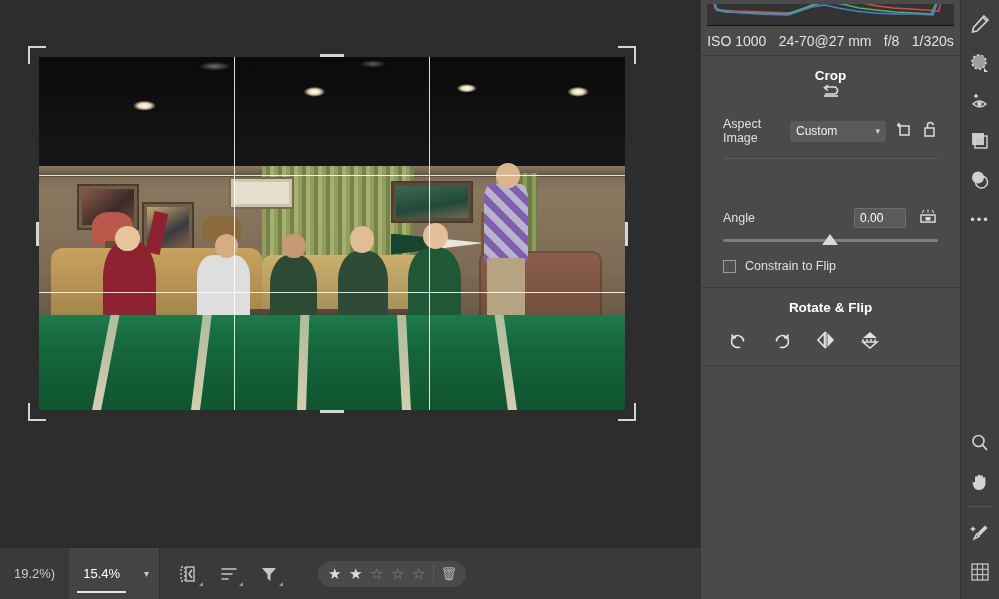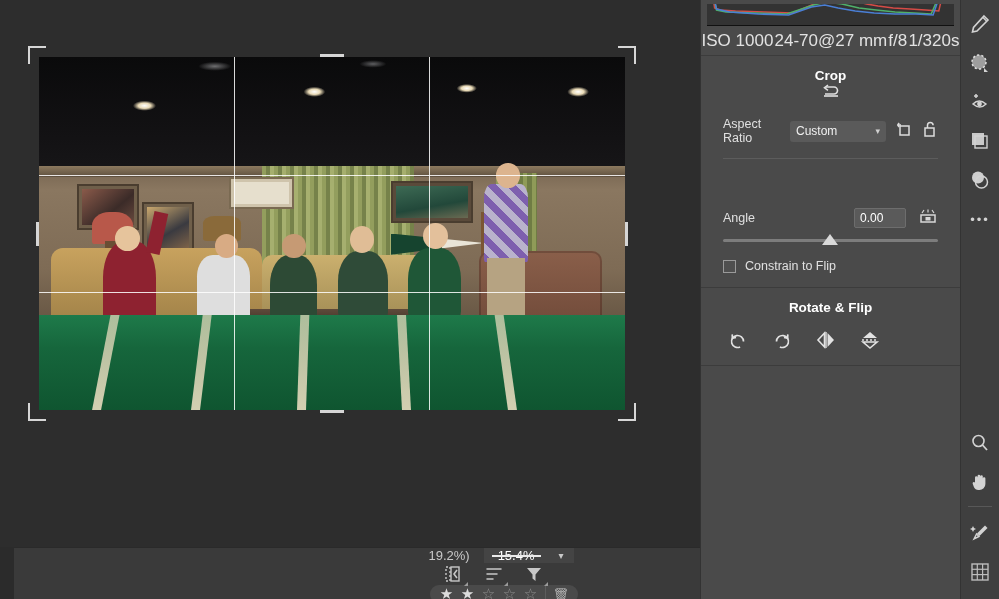--- a/index.html
+++ b/index.html
@@ -107,24 +107,23 @@
   .hc.bl { left:-11px; bottom:-11px; border-right:0; border-top:0; }
   .hc.br { right:-11px; bottom:-11px; border-left:0; border-top:0; }
   .he { background:#d6d6d6; }
   .he.t { left:50%; margin-left:-12px; top:-3px; width:24px; height:3px; }
   .he.b { left:50%; margin-left:-12px; bottom:-3px; width:24px; height:3px; }
   .he.l { top:50%; margin-top:-12px; left:-3px; width:3px; height:24px; }
   .he.r { top:50%; margin-top:-12px; right:-3px; width:3px; height:24px; }
 
   
   .bottombar {
-    position:absolute; left:14px; top:547px; width:960px; height:52px;
+    position:absolute; left:0; top:547px; width:960px; height:52px;
     background:#3a3a3a; display:flex; align-items:center;
     border-top:1px solid #2a2a2a;
-    flex-direction:column;
   }
   .zoomgrp { display:flex; align-items:center; height:100%; }
   .zoomcell {
     padding:0 14px; height:100%; display:flex; align-items:center;
     font-size:13px; color:#cfcfcf;
   }
   .zoomcell.prev { color:#c9c9c9; }
   .zoomcell.active {
     background:#444; position:relative; color:#fff;
   }
@@ -155,21 +154,21 @@
     position:absolute; left:700px; top:0; width:260px; height:599px;
     background:#4a4a4a; border-left:1px solid #333;
   }
   .histo {
     height:22px; background:#333; margin:4px 6px 0 6px; position:relative;
     overflow:hidden; border-bottom:1px solid #111;
   }
   .histo svg { position:absolute; left:0; top:-30px; width:100%; height:52px; }
   .exif {
     height:30px; display:flex; align-items:center; justify-content:space-around;
-    font-size:17px; color:#e2e2e2; background:#4a4a4a;
+    font-size:14px; color:#e2e2e2; background:#4a4a4a;
     border-bottom:1px solid #3c3c3c;
   }
   .sect { padding:12px 22px 14px 22px; border-bottom:1px solid #3c3c3c; }
   .sect-head { display:flex; align-items:center; justify-content:space-between;
     margin-bottom:14px;flex-direction:column; }
   .sect-title { font-size:13.5px; font-weight:bold; color:#fff; }
   .row { display:flex; align-items:center; gap:9px; margin-bottom:4px; }
   .lbl { font-size:12.5px; color:#e0e0e0; }
   .select {
     background:#5a5a5a; border:0; border-radius:3px; height:21px;
@@ -391,21 +390,21 @@
         <span>
           <svg width="20" height="16" viewBox="0 0 20 16">
             <path d="M4 11 H13 a3.5 3.5 0 0 0 0-7 H5" fill="none" stroke="#e0e0e0" stroke-width="1.6"></path>
             <path d="M7 2 L3.5 4.8 L7 7.4" fill="none" stroke="#e0e0e0" stroke-width="1.6"></path>
             <line x1="3" y1="13" x2="17" y2="13" stroke="#e0e0e0" stroke-width="1.6"></line>
           </svg>
         </span>
       </div>
 
       <div class="row">
-        <span class="lbl">Aspect Ratio</span>
+        <span class="lbl">Aspect Image</span>
         <div class="select">
           <span>Custom</span>
           <span class="cv">▾</span>
         </div>
         <span>
           <svg width="18" height="18" viewBox="0 0 18 18">
             <rect x="5" y="6" width="9" height="9" fill="none" stroke="#ddd" stroke-width="1.5"></rect>
             <path d="M6 5 L2.5 5 M2.5 5 L4.2 3 M2.5 5 L4.2 7" fill="none" stroke="#ddd" stroke-width="1.4"></path>
           </svg>
         </span>

